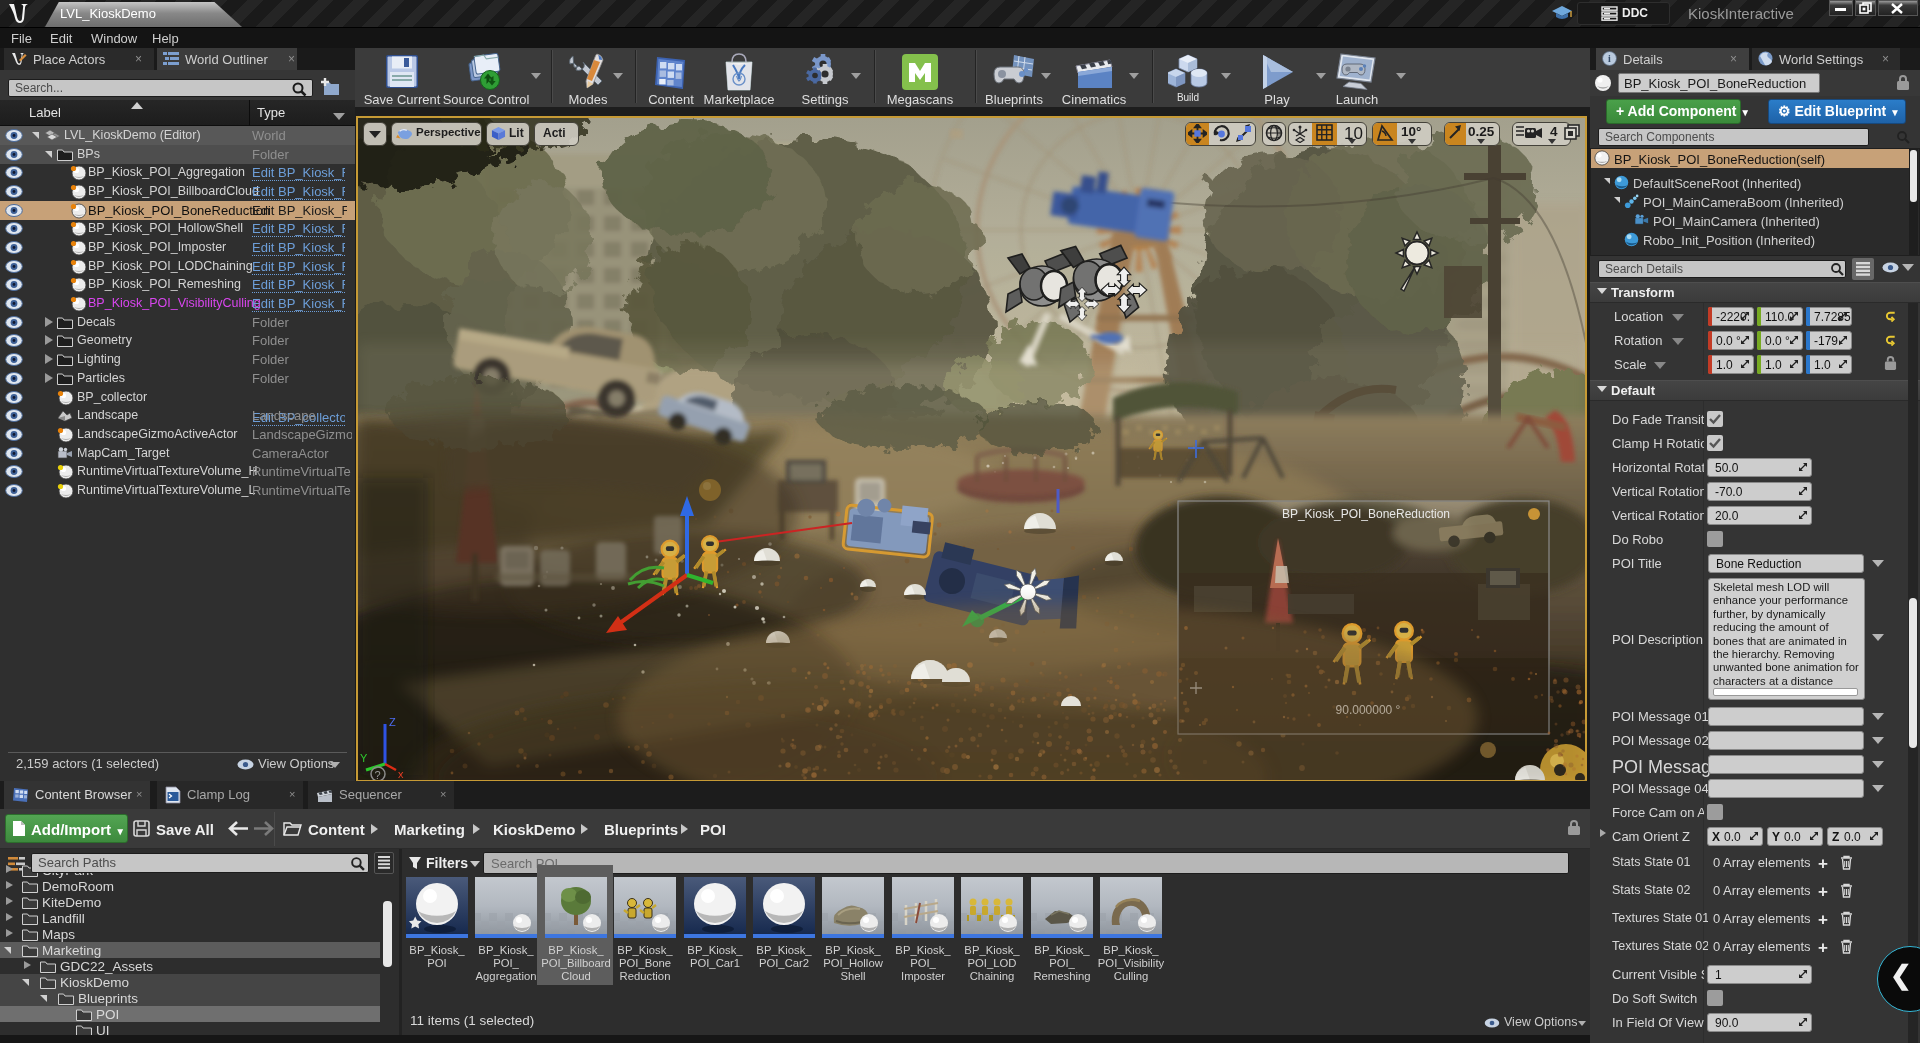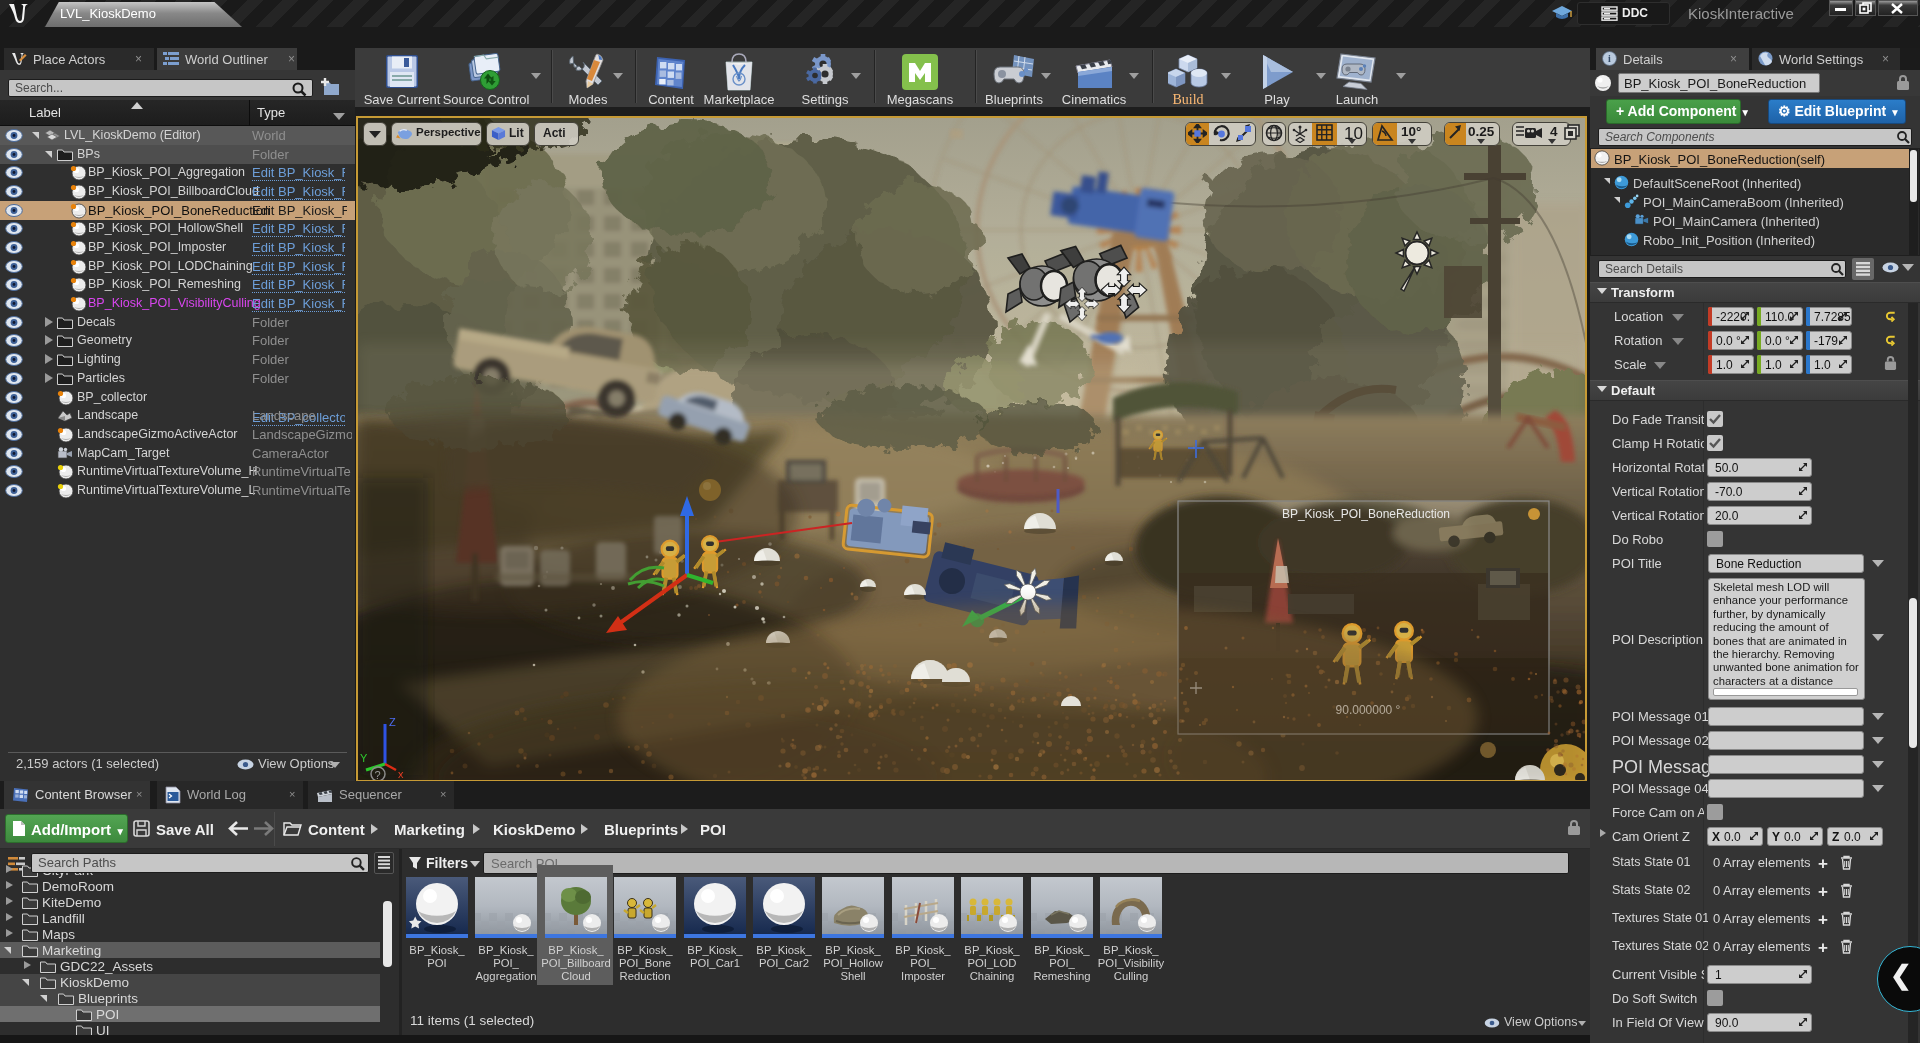--- a/index.html
+++ b/index.html
@@ -57,20 +57,26 @@
     <rect x="4" y="1" width="8" height="8" fill="none" stroke="#fff" stroke-width="1.6"></rect>
     <rect x="1" y="3" width="8" height="8" fill="#2a2a2a" stroke="#fff" stroke-width="1.6"></rect>
     <rect x="3.6" y="5.6" width="2.8" height="2.8" fill="#fff"></rect>
   </svg>
   <div class="abs" style="left:1878px;top:0;width:40px;height:16px;background:linear-gradient(#9a9a9a,#3a3a3a 30%,#222);border:1px solid #555;"></div>
   <svg class="abs" style="left:1891px;top:3px;" width="12" height="11" viewBox="0 0 12 11">
     <path d="M1 1 L11 10 M11 1 L1 10" stroke="#fff" stroke-width="2.4"></path>
   </svg>
 </div>
 
+<div class="abs" style="left:0;top:27px;width:1920px;height:21px;background:#141414;border-top:1px solid #000;">
+  <div class="abs ttxt" style="left:11px;top:3px;">File</div>
+  <div class="abs ttxt" style="left:50px;top:3px;">Edit</div>
+  <div class="abs ttxt" style="left:91px;top:3px;">Window</div>
+  <div class="abs ttxt" style="left:152px;top:3px;">Help</div>
+</div>
 
 <div class="abs" style="left:0;top:48px;width:355px;height:733px;background:#2f2f2f;">
   <div class="abs tabwell" style="left:0;top:0;width:355px;height:22px;background:#1a1a1a;"></div>
   <div class="abs" style="left:4px;top:0;width:150px;height:22px;background:#2a2a2a;"></div>
   <div class="abs" style="left:157px;top:0;width:140px;height:22px;background:#3c3c3c;"></div>
   <svg class="abs" style="left:10px;top:3px;" width="17" height="16" viewBox="0 0 17 16">
     <path d="M2 2 q3 6 4 9 q1 3 3 3 q2 0 2.5 -2.5 L12.5 4 q.3 -2 2 -2 l-4.5 0 q2 .7 1.6 2.6 L10.5 11 q-.4 1.6 -1.4 1.6 q-1 0 -1.8 -2.6 Q6 5 5 2 z" fill="#e8e8e8"></path>
     <path d="M9 9 L15 3 l1.6 1.6 L10.5 10.5 Z" fill="#d88f3e"></path>
   </svg>
   <div class="abs ttxt" style="left:33px;top:4px;">Place Actors</div>
@@ -523,21 +529,21 @@
   <svg class="abs" style="left:813px;top:5px;" width="40" height="38" viewBox="0 0 40 38">
           <path d="M20 2 l9 4 v9 l-9 4 -9 -4 V6 Z" fill="#ccd9ee" stroke="#7a8aa8" stroke-width="0.8"></path>
           <path d="M20 2 l9 4 -9 4 -9 -4 Z" fill="#e8eef8"></path>
           <path d="M20 10 v9 l9 -4 V6 Z" fill="#aabdd9"></path>
           <path d="M8 16 l9 4 v10 l-9 4 -9 -4 V20 Z" fill="#9db4d8" stroke="#67789a" stroke-width="0.8"></path>
           <path d="M8 16 l9 4 -9 4 -9 -4 Z" fill="#c8d6ec"></path>
           <path d="M8 24 v10 l9 -4 V20 Z" fill="#7e96c0"></path>
           <path d="M31 16 a8 4 0 0 1 0 0.01 M23 20 a8 4 0 0 1 16 0 v10 a8 4 0 0 1 -16 0 Z" fill="#b8c9e4" stroke="#67789a" stroke-width="0.8"></path>
           <ellipse cx="31" cy="20" rx="8" ry="4" fill="#dfe8f4"></ellipse>
         </svg>
-  <div class="abs" style="left:833px;top:44px;transform:translateX(-50%);color:#fdba74;font-size:14px;white-space:nowrap;font-family:Liberation Serif, serif;">Build</div>
+  <div class="abs" style="left:833px;top:44px;transform:translateX(-50%);color:#e5e5e5;font-size:10px;white-space:nowrap;">Build</div>
   <div class="abs" style="left:866px;top:25px;width:0;height:0;border-left:5px solid transparent;border-right:5px solid transparent;border-top:6px solid #9f9f9f;"></div>
   <svg class="abs" style="left:904px;top:5px;" width="36" height="38" viewBox="0 0 36 38">
           <path d="M4 2 L34 19 4 36 Z" fill="#7e9ccc"></path>
           <path d="M4 2 L34 19 12 19 Z" fill="#a9bedd"></path>
           <path d="M4 2 l4 2.3 V33.7 L4 36 Z" fill="#c3d2e8"></path>
         </svg>
   <div class="abs" style="left:922px;top:44px;transform:translateX(-50%);color:#dedede;font-size:13px;white-space:nowrap;">Play</div>
   <div class="abs" style="left:961px;top:25px;width:0;height:0;border-left:5px solid transparent;border-right:5px solid transparent;border-top:6px solid #9f9f9f;"></div>
   <svg class="abs" style="left:980px;top:4px;" width="44" height="40" viewBox="0 0 44 40">
           <path d="M6 2 L40 6 36 30 2 26 Z" fill="#dfe5ee" stroke="#78808e" stroke-width="1.2"></path>
@@ -2070,21 +2076,21 @@
   <div class="abs" style="left:28px;top:25px;width:202px;height:20px;background:#cdcdcd;border-radius:2px;border:1px solid #777;"></div>
   <div class="abs" style="left:34px;top:28px;color:#1a1a1a;font-size:13px;">BP_Kiosk_POI_BoneReduction</div>
   <svg class="abs" style="left:306px;top:26px;" width="14" height="17" viewBox="0 0 14 17">
           <rect x="1" y="7" width="12" height="9" rx="1.5" fill="#9a9a9a"></rect>
           <path d="M4 7 V5 a3 3 0 0 1 6 0 v2" fill="none" stroke="#9a9a9a" stroke-width="2"></path>
         </svg>
   <div class="abs" style="left:16px;top:51px;width:135px;height:25px;background:linear-gradient(#4aa04a,#3a8a3a);border-radius:3px;border:1px solid #2a6a2a;"></div>
   <div class="abs" style="left:26px;top:55px;color:#fff;font-size:14px;font-weight:bold;">+ Add Component <span style="font-size:10px;">▼</span></div>
   <div class="abs" style="left:178px;top:51px;width:138px;height:25px;background:linear-gradient(#2b7dc9,#1e62a8);border-radius:3px;border:1px solid #17497e;"></div>
   <div class="abs" style="left:188px;top:55px;color:#fff;font-size:14px;font-weight:bold;">⚙ Edit Blueprint <span style="font-size:10px;">▼</span></div>
-  <div class="abs inp" style="left:8px;top:80px;width:314px;height:18px;font-style:italic;">Search Components</div>
+  <div class="abs inp" style="left:8px;top:80px;width:271px;height:18px;">Search Components</div>
   <svg class="abs" style="left:306px;top:82px;" width="14" height="14" viewBox="0 0 14 14">
           <circle cx="6" cy="6" r="4" fill="none" stroke="#222" stroke-width="1.8"></circle>
           <path d="M9 9 L13 13" stroke="#222" stroke-width="2.2"></path>
         </svg>
   <div class="abs" style="left:0;top:100px;width:330px;height:108px;background:#2a2a2a;border:1px solid #1f1f1f;"></div>
   <div class="abs" style="left:1px;top:101px;width:318px;height:19px;background:#c7a178;"></div>
   <svg class="abs" style="left:4px;top:102px;" width="16" height="16" viewBox="0 0 18 18">
           <circle cx="9" cy="9" r="8" fill="#f0f0f0" stroke="#333" stroke-width="0.8"></circle>
           <path d="M3 12 a8 8 0 0 0 12 0 a10 6 0 0 1 -12 0" fill="#a8a8a8"></path>
           <circle cx="6" cy="6" r="2.6" fill="#fff"></circle>
@@ -2407,21 +2413,21 @@
           </g>
         </svg>
   <div class="abs" style="left:35px;top:6px;color:#d8d8d8;font-size:13px;">Content Browser</div>
   <div class="abs dim" style="left:136px;top:7px;font-size:11px;">×</div>
   <div class="abs" style="left:157px;top:0;width:146px;height:28px;background:#282828;"></div>
   <svg class="abs" style="left:165px;top:5px;" width="16" height="18" viewBox="0 0 16 18">
           <path d="M1 1 h10 l4 4 v12 h-14 z" fill="#dfe6f0" stroke="#889" stroke-width="0.8"></path>
           <rect x="2.5" y="6" width="11" height="9" fill="#2a5a9a"></rect>
           <path d="M4 8 l2.5 2 -2.5 2" stroke="#fff" stroke-width="1.3" fill="none"></path>
         </svg>
-  <div class="abs" style="left:187px;top:6px;color:#a8a8a8;font-size:13px;">World Log</div>
+  <div class="abs" style="left:187px;top:6px;color:#a8a8a8;font-size:13px;">Clamp Log</div>
   <div class="abs dim" style="left:289px;top:7px;font-size:11px;">×</div>
   <div class="abs" style="left:308px;top:0;width:146px;height:28px;background:#282828;"></div>
   <svg class="abs" style="left:316px;top:6px;" width="18" height="16" viewBox="0 0 18 16">
           <path d="M1 6 L15 3 16 7 2 10 Z" fill="#cfd4da"></path>
           <g fill="#3a3f46">
             <path d="M2.5 5.7 l3 -0.6 1.2 2.4 -3 0.6z"></path>
             <path d="M7.5 4.7 l3 -0.6 1.2 2.4 -3 0.6z"></path>
             <path d="M12.5 3.7 l2.6 -0.5 1.1 2.3 -2.7 0.6z"></path>
           </g>
           <path d="M2 10 L16 7 16 15 2 15 Z" fill="#b9bfc8"></path>

